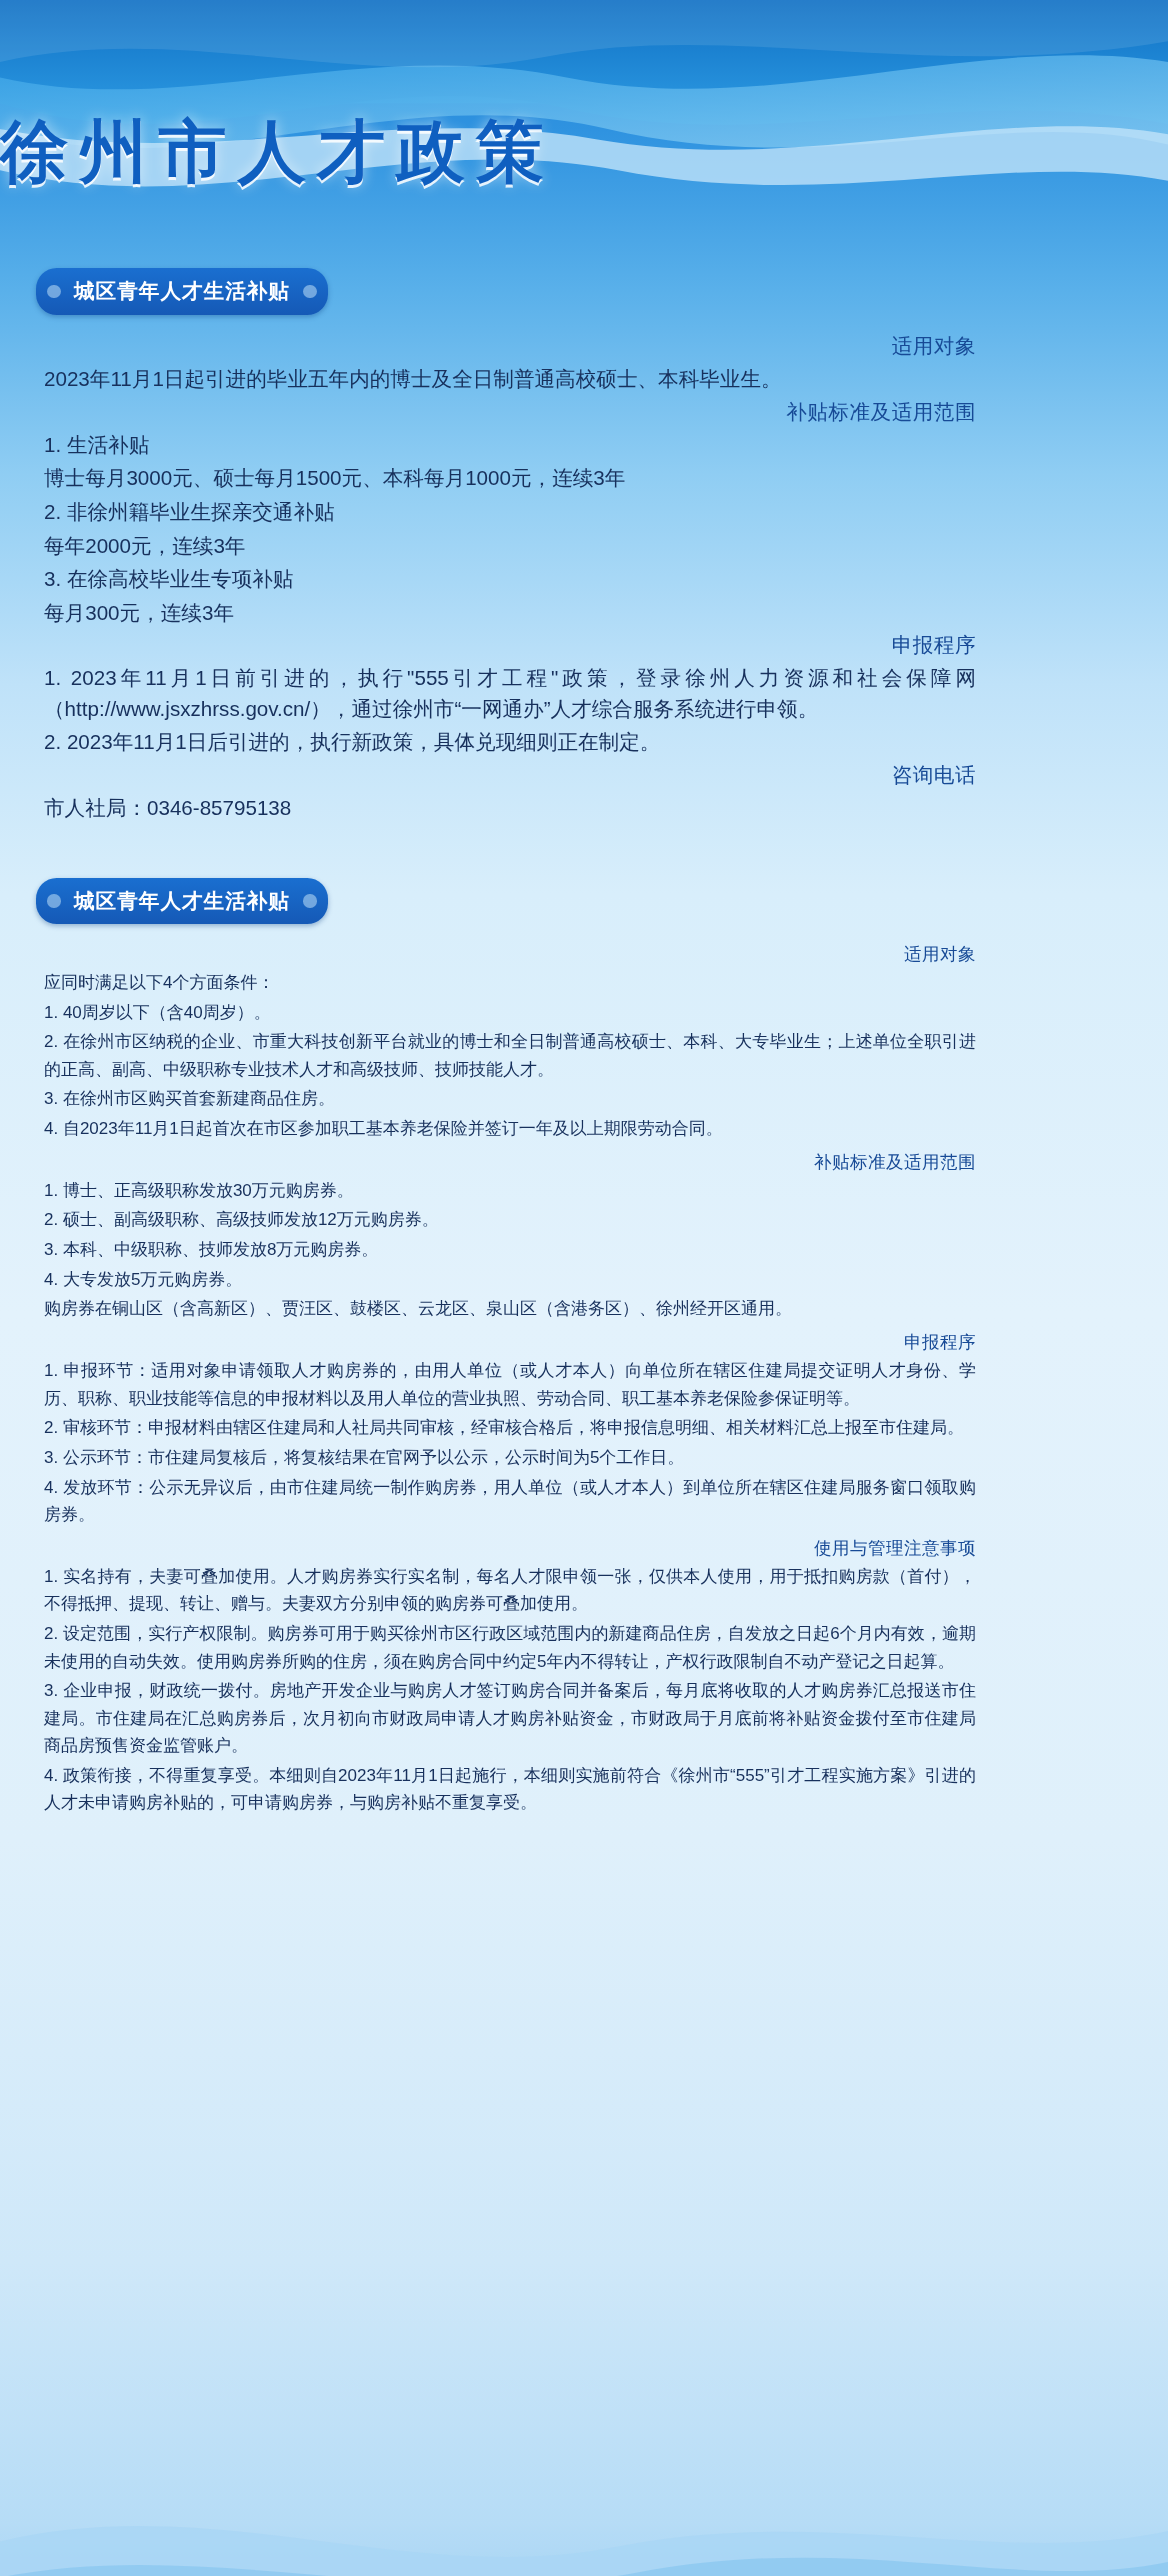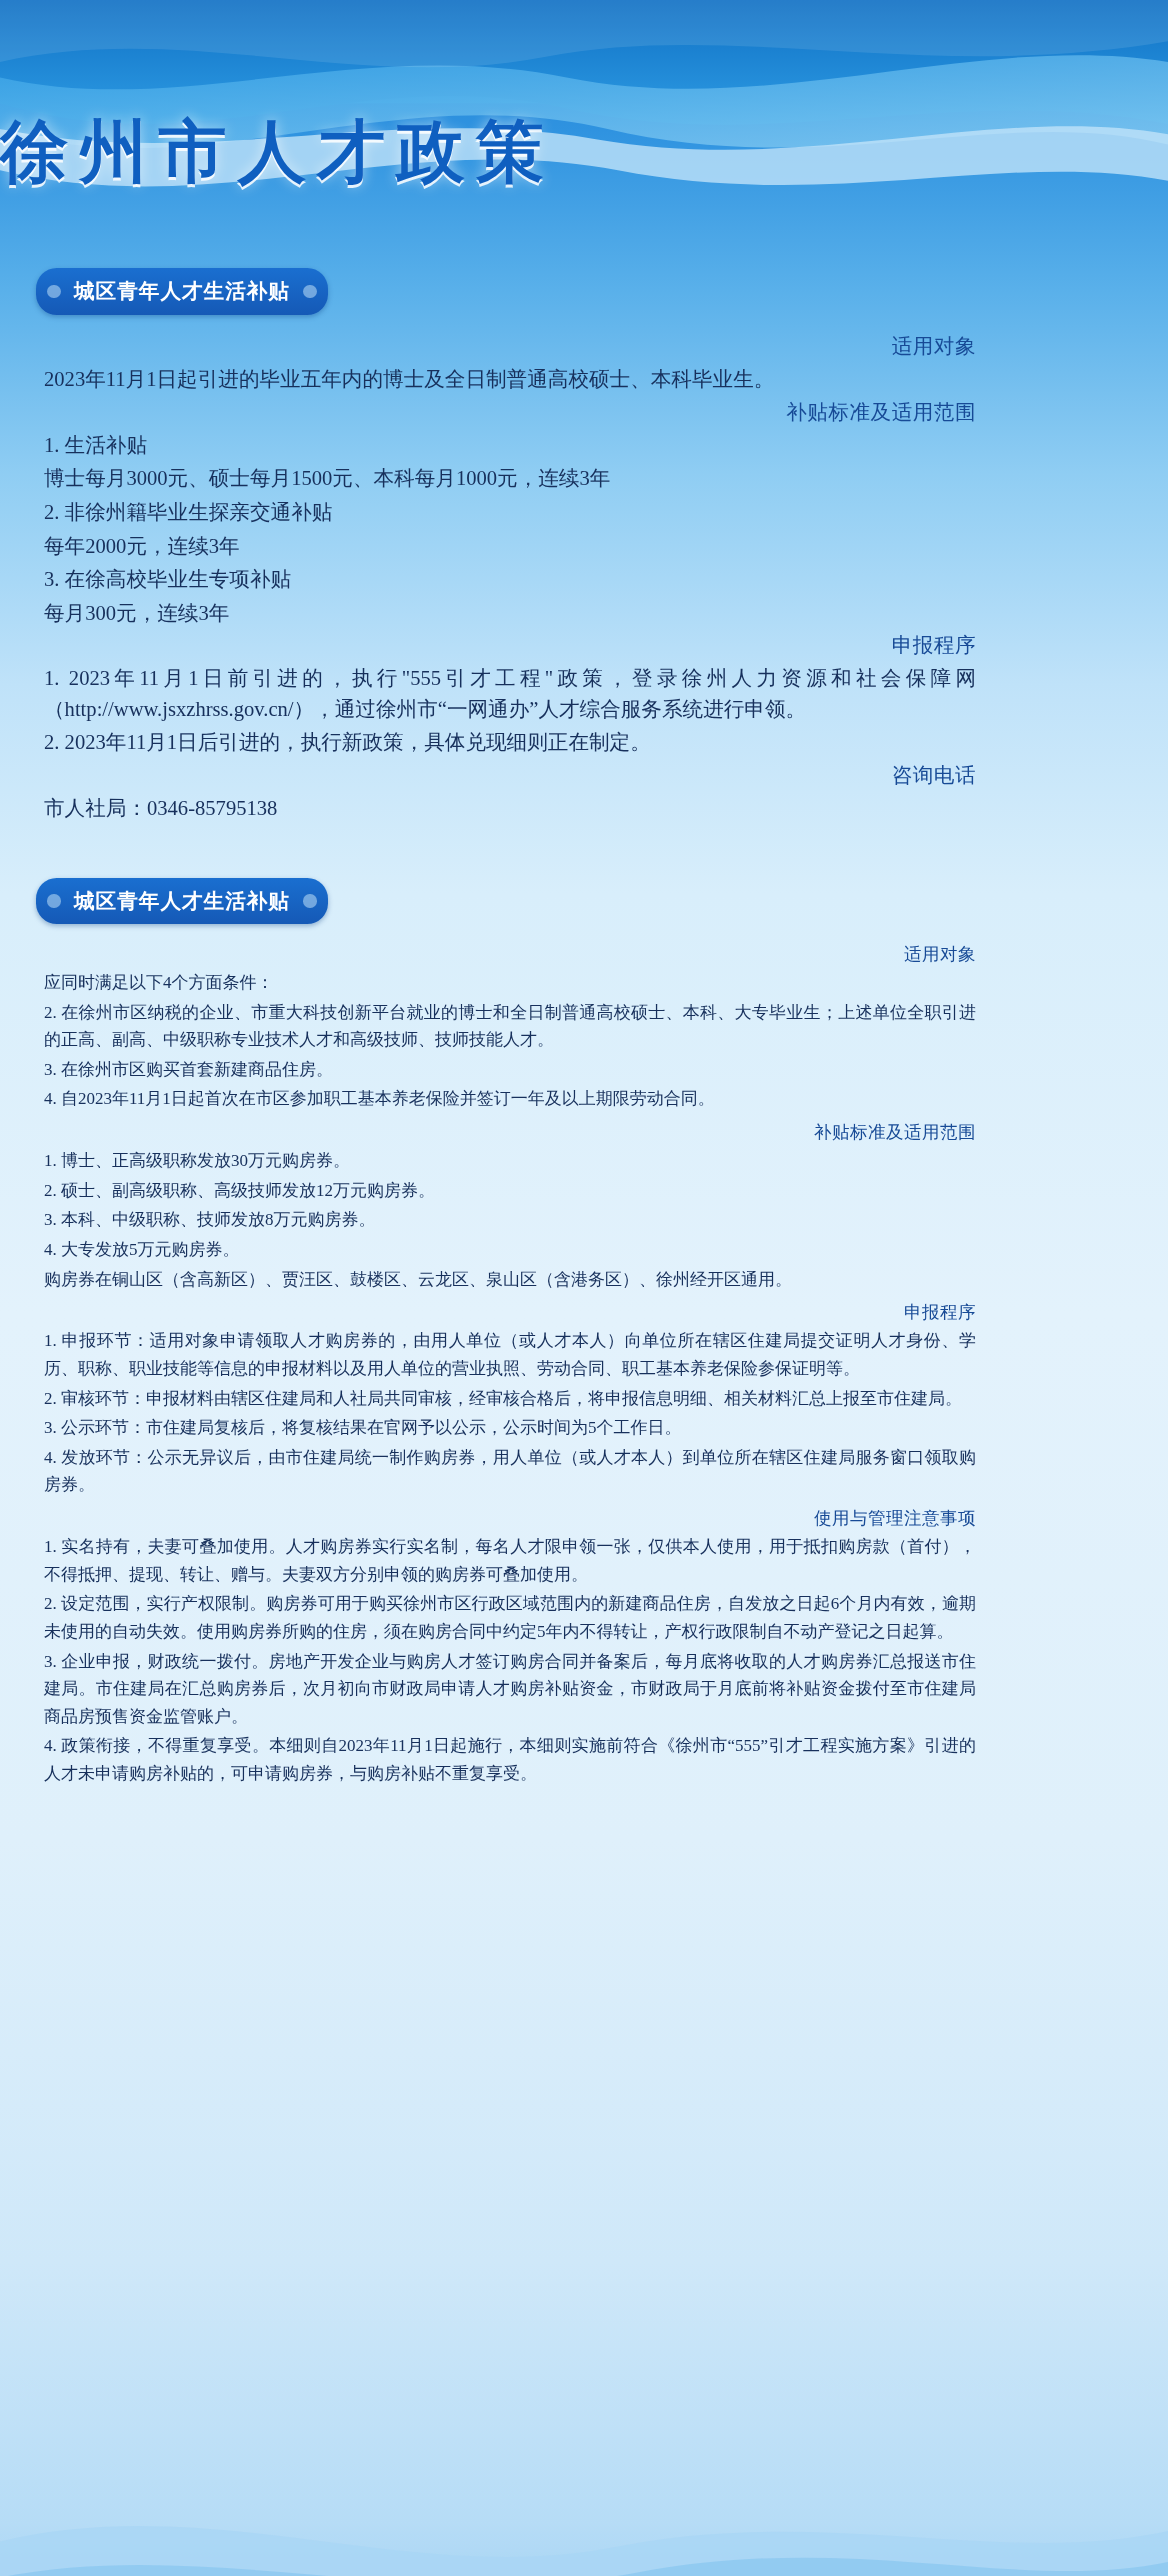--- a/index.html
+++ b/index.html
@@ -102,21 +102,20 @@
     text-align: right;
   }
   .sec1 h3.sub { font-size: 20.6px; margin-bottom: 4.1px; }
 
   p.line {
     margin: 0 0 3.1px 0;
     font-size: 19.6px;
     line-height: 1.5;
     color: #17305c;
     text-align: justify;
-    font-family: Liberation Serif, serif;
   }
   .sec1 p.line { font-size: 20.6px; line-height: 1.48; margin-bottom: 3.1px; }
   .sec2 p.line { font-size: 17px; line-height: 1.62; margin-bottom: 2.1px; color: #17305c; }
   .sec2 h3.sub { font-size: 17.5px; margin-top: 7.2px; margin-bottom: 3.1px; }
   .sec2 h3.sub.first { margin-top: 0; }
 
   .spacer-lg { height: 44px; }
 </style>
 </head>
 <body>
@@ -179,20 +178,21 @@
 
     <div class="spacer-lg"></div>
 
     <div class="section sec2">
       <div class="pill-wrap">
         <span class="pill">城区青年人才生活补贴</span>
       </div>
       <div class="body-block">
         <h3 class="sub first">适用对象</h3>
         <p class="line">应同时满足以下4个方面条件：</p>
+        <p class="line">1. 40周岁以下（含40周岁）。</p>
         <p class="line">2. 在徐州市区纳税的企业、市重大科技创新平台就业的博士和全日制普通高校硕士、本科、大专毕业生；上述单位全职引进的正高、副高、中级职称专业技术人才和高级技师、技师技能人才。</p>
         <p class="line">3. 在徐州市区购买首套新建商品住房。</p>
         <p class="line">4. 自2023年11月1日起首次在市区参加职工基本养老保险并签订一年及以上期限劳动合同。</p>
         <h3 class="sub">补贴标准及适用范围</h3>
         <p class="line">1. 博士、正高级职称发放30万元购房券。</p>
         <p class="line">2. 硕士、副高级职称、高级技师发放12万元购房券。</p>
         <p class="line">3. 本科、中级职称、技师发放8万元购房券。</p>
         <p class="line">4. 大专发放5万元购房券。</p>
         <p class="line">购房券在铜山区（含高新区）、贾汪区、鼓楼区、云龙区、泉山区（含港务区）、徐州经开区通用。</p>
         <h3 class="sub">申报程序</h3>

